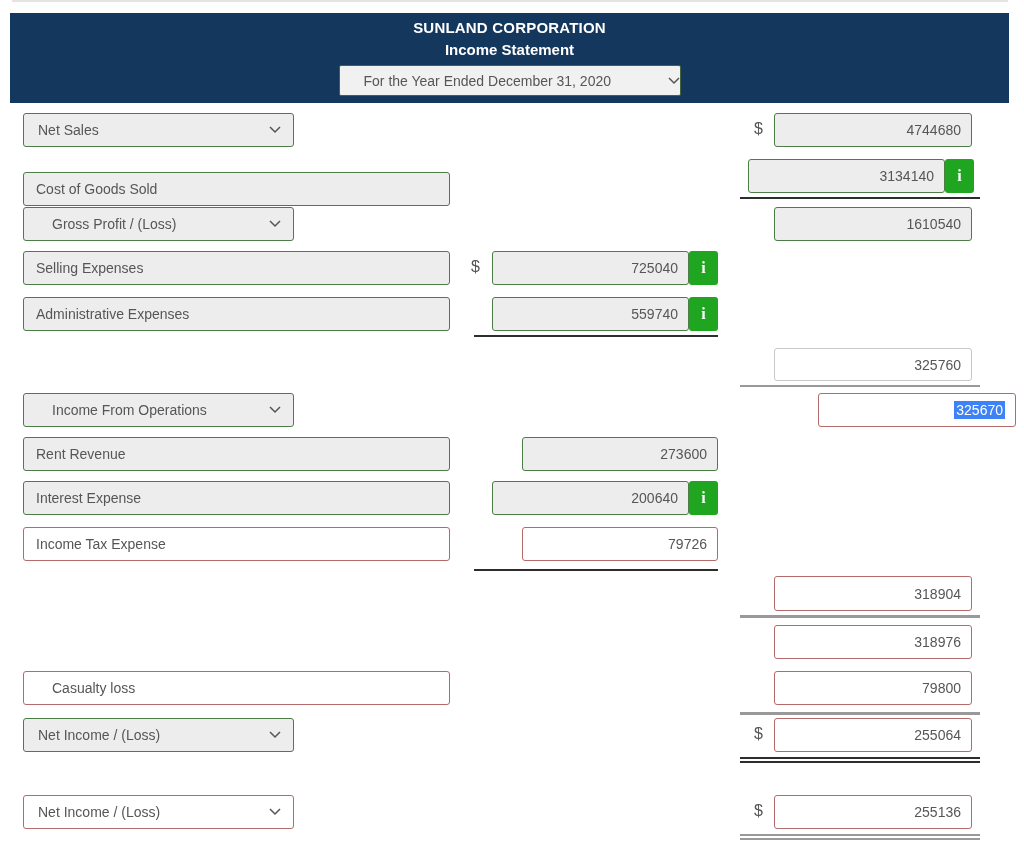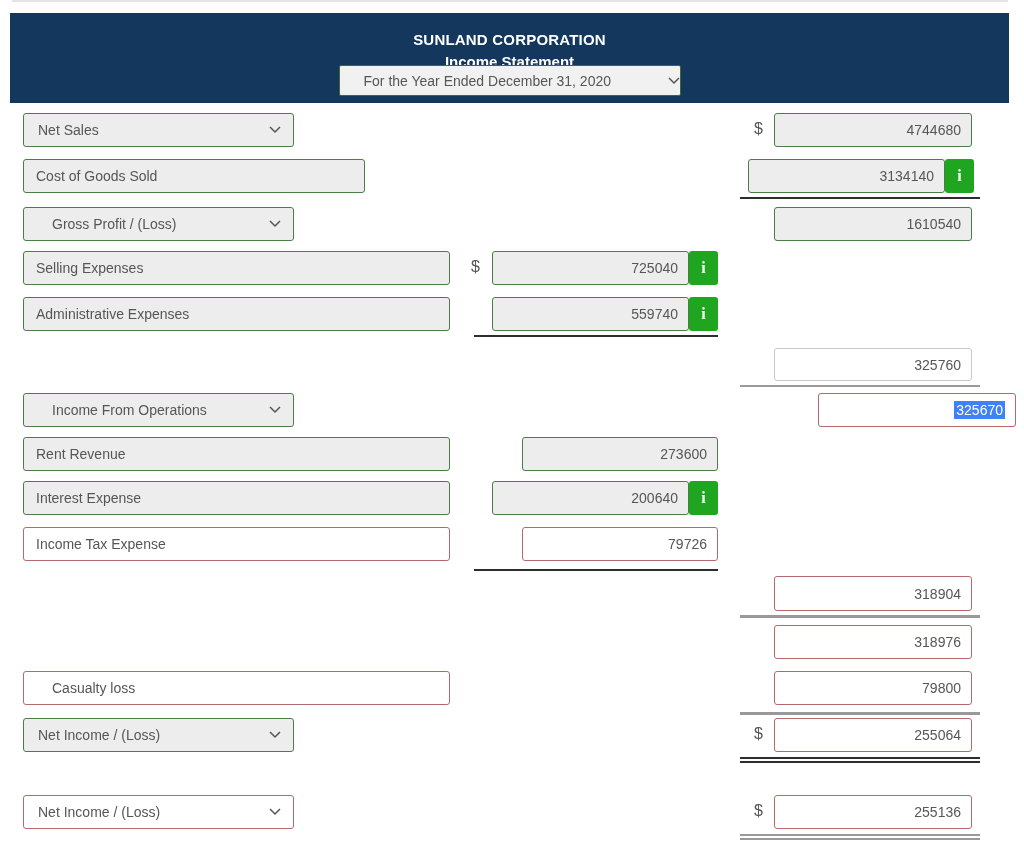--- a/index.html
+++ b/index.html
@@ -5,21 +5,21 @@
   * { margin:0; padding:0; box-sizing:border-box; }
   html,body { background:#fff; }
   #app {
     position:relative; width:1024px; height:864px; background:#fff;
     font-family:"Liberation Sans", sans-serif; color:#565656; overflow:hidden;
   }
   .topline { position:absolute; top:0; left:12px; width:996px; height:2px; background:#e4e4e4; }
 
   
   .header { position:absolute; left:10px; top:13px; width:999px; height:90px; background:#14375e; }
-  .h-company { margin-top:18px; text-align:center; color:#fff; font-weight:bold; font-size:15px; letter-spacing:.2px; }
+  .h-company { margin-top:6px; text-align:center; color:#fff; font-weight:bold; font-size:15px; letter-spacing:.2px; }
   .h-statement { margin-top:5px; text-align:center; color:#fff; font-weight:bold; font-size:15px; }
   .h-select {
     position:absolute; left:50%; transform:translateX(-50%); top:52px;
     width:342px; height:31px; background:#f1f1f1; border:1px solid #3f653c; border-radius:2px;
     display:flex; align-items:center; justify-content:space-between;
     padding:0 0 0 24px; font-size:14px; color:#565656; cursor:pointer;
   }
 
   
   .box {
@@ -81,21 +81,21 @@
 
   <div class="box fill b-green dropdown pad14" style="left:23px; top:113px; width:271px;">
     <span class="dd-label">Net Sales</span>
     <svg class="chev" width="12" height="8" viewBox="0 0 12 8">
         <path d="M1 1l5 5 5-5" stroke="#555" stroke-width="1.5" fill="none"></path>
       </svg>
   </div>
   <span class="dollar" style="left:754px; top:120px;">$</span>
   <input class="txt amount fill b-green" style="left: 774px; top: 113px; width: 198px;" readonly="" value="4744680">
 
-  <input class="txt fill b-green" style="left: 23px; top: 159px; width: 342px;" readonly="" value="Cost of Goods Sold">
+  <input class="txt fill b-green" style="left: 23px; top: 172px; width: 427px;" readonly="" value="Cost of Goods Sold">
   <input class="txt amount fill b-green" style="left: 748px; top: 159px; width: 197px;" readonly="" value="3134140">
   <button class="info-btn" style="left:945px; top:159px;">
     <span>i</span>
   </button>
   <div class="rule" style="left:740px; top:197px; width:240px;"></div>
 
   <div class="box fill b-green dropdown pad28" style="left:23px; top:207px; width:271px;">
     <span class="dd-label">Gross Profit / (Loss)</span>
     <svg class="chev" width="12" height="8" viewBox="0 0 12 8">
         <path d="M1 1l5 5 5-5" stroke="#555" stroke-width="1.5" fill="none"></path>

